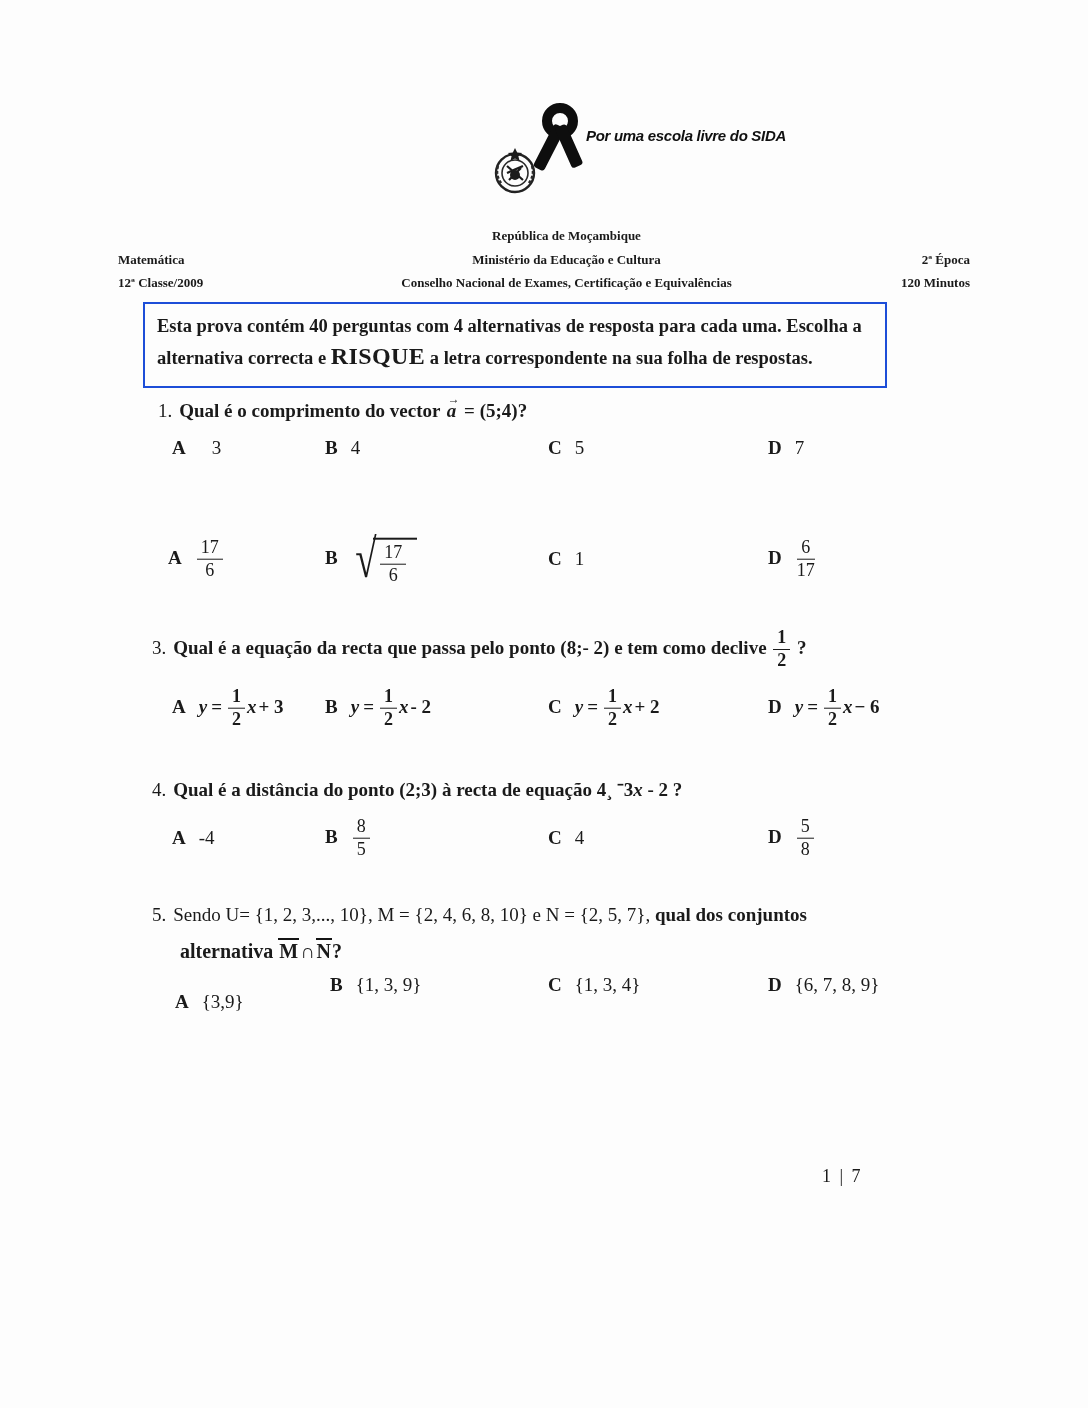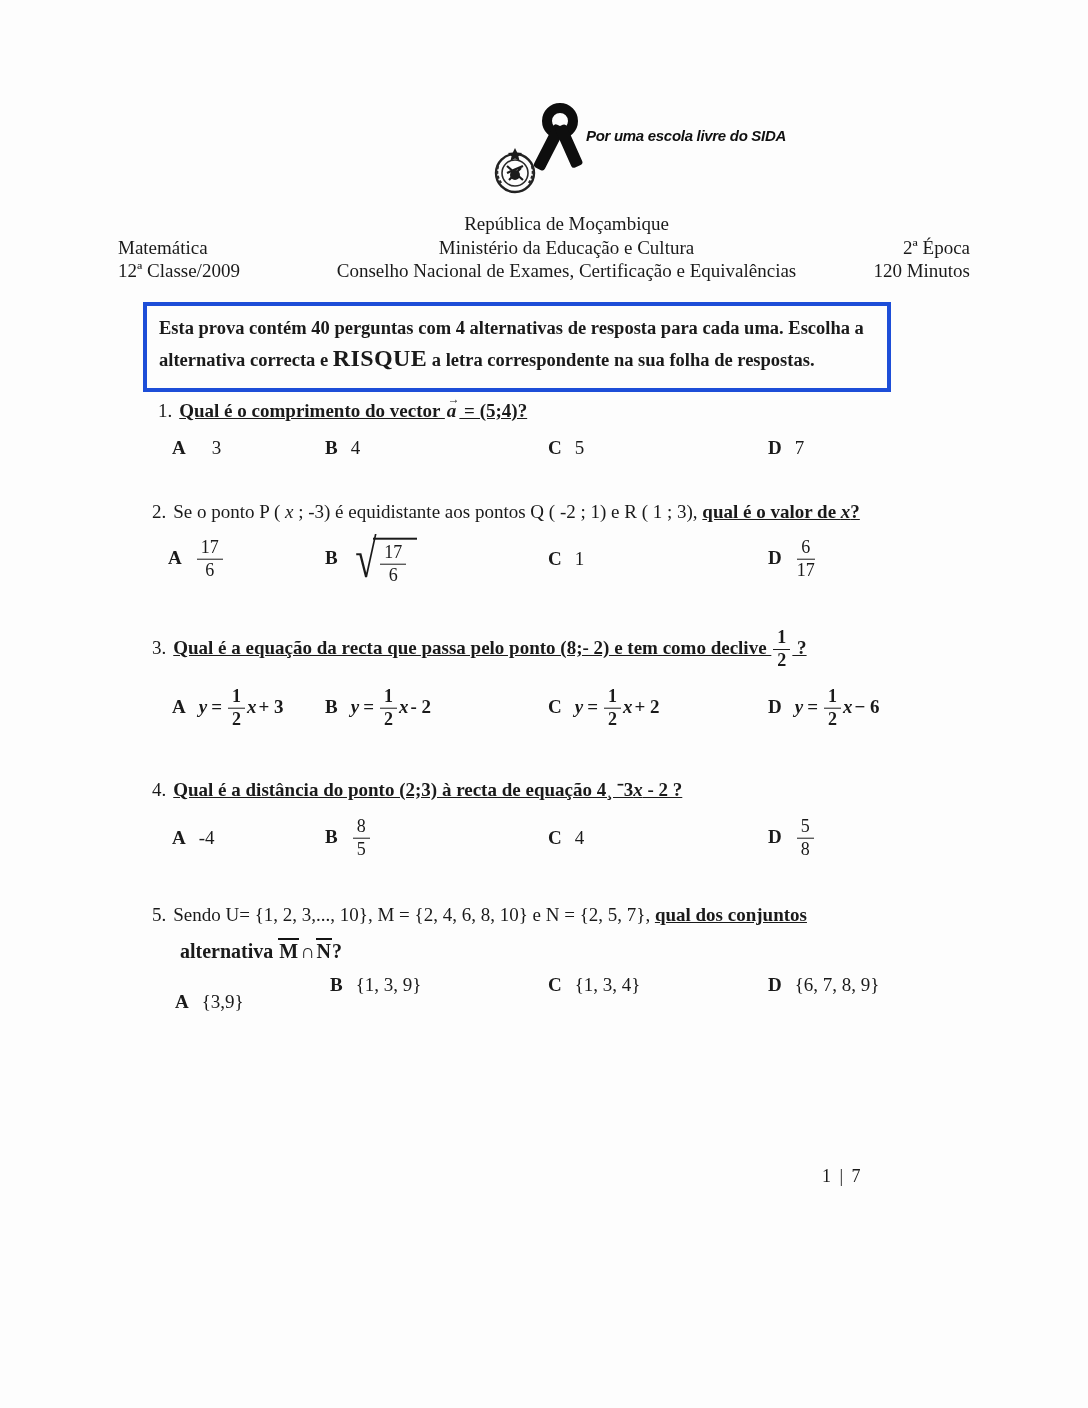--- a/index.html
+++ b/index.html
@@ -12,36 +12,36 @@
   .ribbon{position:absolute;left:516px;top:100px;width:86px;height:78px;}
   .slogan{
     position:absolute;left:586px;top:127px;
     font-family:"Liberation Sans",sans-serif;
     font-weight:bold;font-style:italic;font-size:15px;letter-spacing:-0.3px;
     color:#101010;white-space:nowrap;
   }
   .emblem{position:absolute;left:486px;top:142px;width:58px;height:58px;}
   
   .hdr{
-    position:absolute;left:118px;top:212px;width:852px;
+    position:absolute;left:118px;top:224px;width:852px;
     display:grid;grid-template-columns:185px 1fr 140px;
-    font-weight:normal;font-size:19px;line-height:23.5px;
+    font-weight:bold;font-size:13px;line-height:23.5px;
   }
   .hdr .l{text-align:left;} .hdr .c{text-align:center;} .hdr .r{text-align:right;white-space:nowrap;}
   
   .box{
     position:absolute;left:143px;top:302px;width:716px;
-    border:4px solid #1d4ed8;padding:7px 12px 13px 12px;
+    border:2px solid #1d4ed8;padding:7px 12px 13px 12px;
     font-weight:bold;font-size:18.5px;line-height:30px;white-space:nowrap;
   }
   .risque{font-size:24px;letter-spacing:.4px;}
   
   .qline{position:absolute;font-size:19px;white-space:nowrap;line-height:24px;}
   .qnum{font-weight:normal;margin-right:7px;}
-  .qb{font-weight:bold;text-decoration:underline;}
+  .qb{font-weight:bold;}
   .it{font-style:italic;}
   .vec{position:relative;font-style:italic;font-weight:bold;margin:0 3px 0 2px;display:inline-block;}
   .vec .arrow{position:absolute;top:-12px;left:1px;font-size:12px;font-style:normal;}
   .frac{display:inline-block;text-align:center;vertical-align:middle;font-size:18px;line-height:1.1;margin:0 2px;}
   .frac .num{display:block;padding:0 4px 1px;border-bottom:1.7px solid #1a1a1a;}
   .frac .den{display:block;padding-top:1px;}
   .fb{font-weight:bold;}
   .sqrt{display:inline-flex;align-items:flex-start;vertical-align:middle;}
   .sqrt .rad{font-size:54px;line-height:52px;font-weight:normal;transform:scaleX(.72);margin-right:-7px;}
   .sqrt .body{border-top:2px solid #1a1a1a;padding:3px 9px 0 5px;margin-top:5px;}
@@ -98,23 +98,20 @@
   <div class="qline" style="left:158px;top:399px;">
     <span class="qnum">1.</span><span class="qb">Qual é o comprimento do vector </span><span class="vec"><span class="arrow">→</span><span>a</span></span><span class="qb"> = (5;4)?</span>
   </div>
   <div class="optrow" style="top:448px;">
     <div class="opt wideA" style="left:172px;"><span class="letter">A</span><span>3</span></div>
     <div class="opt" style="left:325px;"><span class="letter">B</span><span>4</span></div>
     <div class="opt" style="left:548px;"><span class="letter">C</span><span>5</span></div>
     <div class="opt" style="left:768px;"><span class="letter">D</span><span>7</span></div>
   </div>
 
-  <div class="qline" style="left:152px;top:500px;">
-    <span class="qnum">2.</span><span>Se o ponto P ( </span><span class="it">x</span><span> ; -3) é equidistante aos pontos Q ( -2 ; 1) e R ( 1 ; 3), </span><span class="qb">qual é o valor de </span><span class="qb it">x</span><span class="qb">?</span>
-  </div>
   <div class="optrow" style="top:559px;">
     <div class="opt" style="left:168px;"><span class="letter">A</span><span class="frac"><span class="num">17</span><span class="den">6</span></span></div>
     <div class="opt" style="left:325px;"><span class="letter">B</span><span class="sqrt">
           <span class="rad">√</span>
           <span class="body"><span class="frac"><span class="num">17</span><span class="den">6</span></span></span>
         </span></div>
     <div class="opt" style="left:548px;"><span class="letter">C</span><span>1</span></div>
     <div class="opt" style="left:768px;"><span class="letter">D</span><span class="frac"><span class="num">6</span><span class="den">17</span></span></div>
   </div>
 

